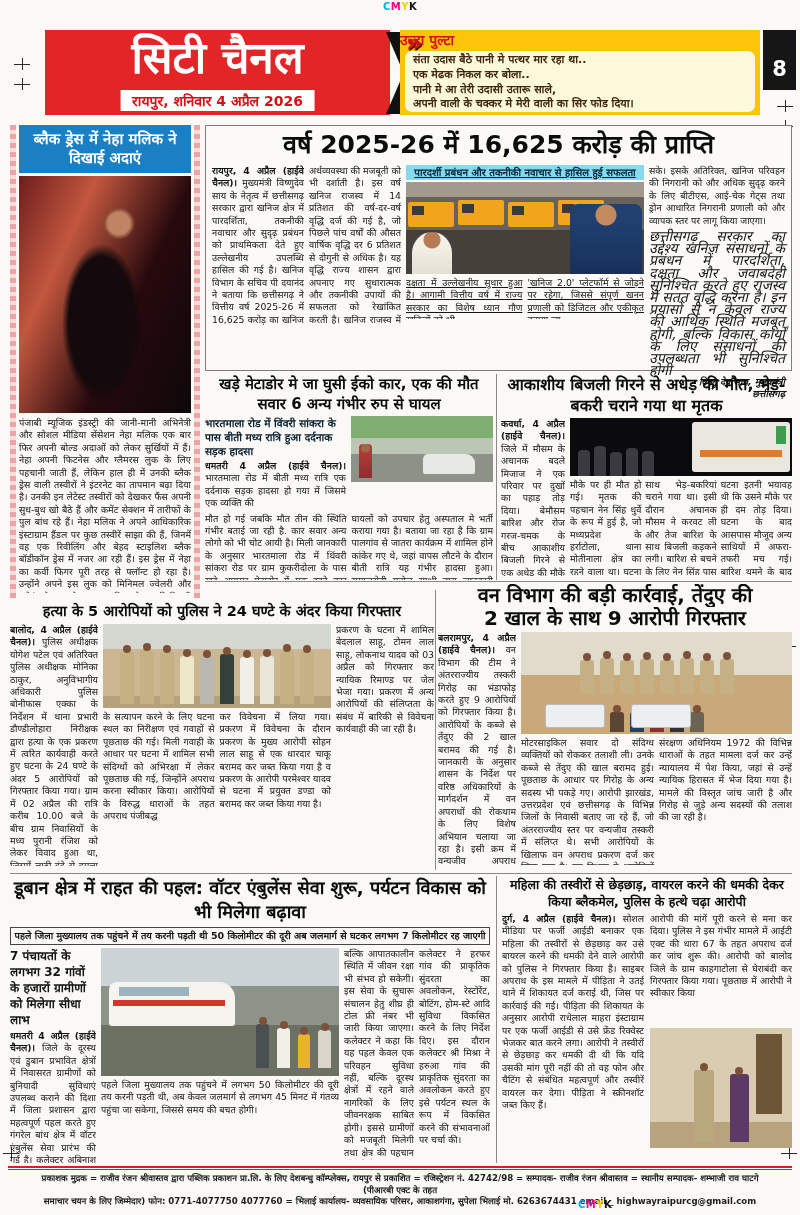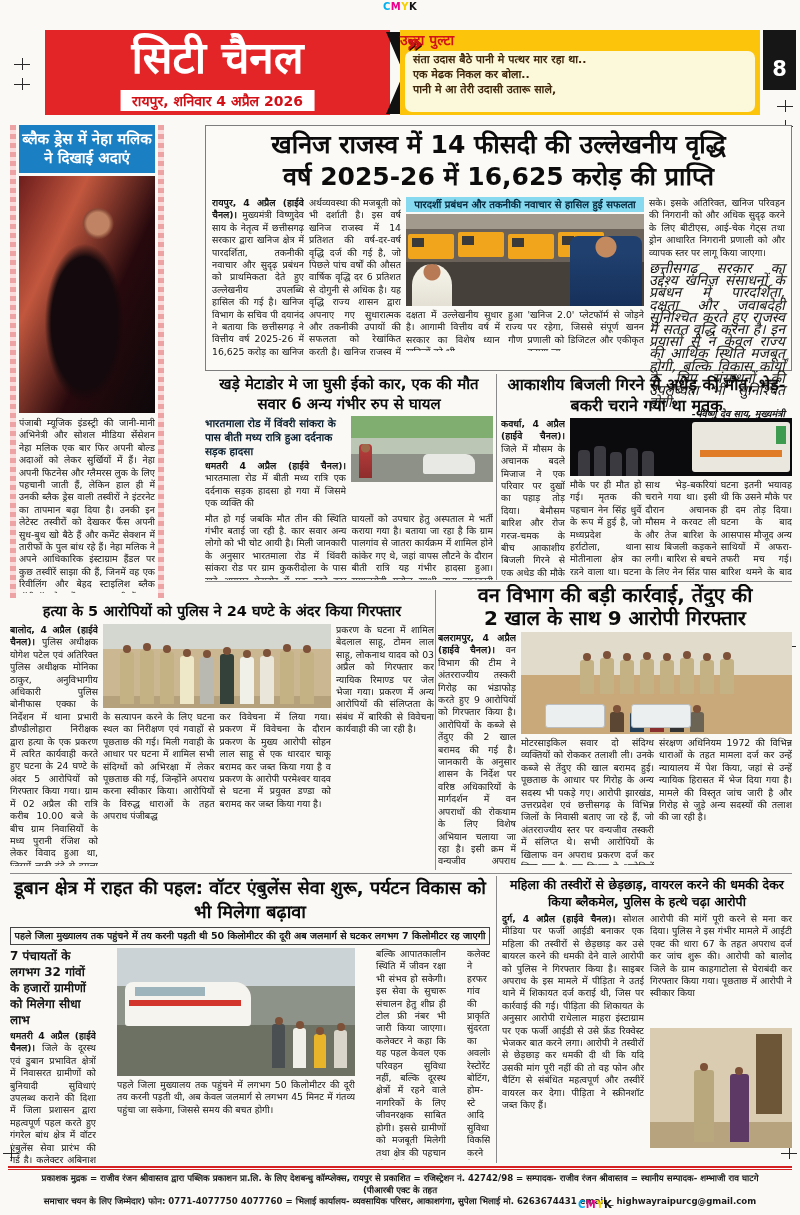--- a/index.html
+++ b/index.html
@@ -27,39 +27,39 @@
         border-radius:7px;padding:2px 8px;font-size:11px;font-weight:bold;color:#40280c;
         line-height:14.8px;overflow:hidden;}
   .pagenum{left:763px;top:30px;width:33px;height:60px;background:#161616;color:#fff;
         font-size:21px;font-weight:bold;text-align:center;line-height:78px;}
   
   .bt{font-size:9.3px;line-height:12.4px;text-align:justify;overflow:hidden;}
   .bt b{font-weight:bold;}
   .hl{font-weight:800;text-align:center;color:#0c0c0c;overflow:hidden;}
   .divider{position:absolute;background:#8a8a8a;}
   
-  .rail{left:10px;top:125px;width:154px;height:473px;overflow:hidden;}
+  .rail{left:10px;top:125px;width:190px;height:473px;overflow:hidden;}
   .rail .bar{position:absolute;top:0;bottom:0;width:6px;
         background:repeating-linear-gradient(180deg,#eda3a3 0 5px,#fbdcdc 5px 9px);}
   .rail .in{position:absolute;left:9px;right:9px;top:0;bottom:0;}
   .neha-h{background:#1b7fc4;color:#fff;font-weight:800;font-size:15px;line-height:19px;
         text-align:center;padding:5px 2px;}
   .ph{position:relative;overflow:hidden;}
   .ph-neha{height:237px;margin-top:3px;
         background:radial-gradient(circle 26px at 58% 20%,#c08363 0 11px,#8a4a38 55%,rgba(0,0,0,0) 62%),
         radial-gradient(ellipse 55px 110px at 48% 62%,#14090c 0 60%,rgba(0,0,0,0) 72%),
         linear-gradient(115deg,#6d1d1d,#c2573e 28%,#27090d 62%,#0d080a);}
   
   .mineral{left:205px;top:125px;width:587px;height:246px;border:1px solid #7d7d7d;
         background:#fbfaf6;box-sizing:border-box;padding:3px 6px;}
   .mineral .l1{font-size:25px;line-height:32px;white-space:nowrap;}
   .mineral .l2{font-size:25px;line-height:32px;white-space:nowrap;}
   .mrow{display:flex;gap:5px;margin-top:4px;}
   .mc1{flex:0 0 92px;}.mc2{flex:0 0 92px;}
-  .mcenter{flex:0 0 238px;}
+  .mcenter{flex:0 0 238px;text-decoration:underline;}
   .mc4{flex:1;}
   .mineral-sub{background:#86d9ef;color:#05283d;font-weight:bold;font-size:10px;line-height:15px;
         text-align:center;white-space:nowrap;overflow:hidden;}
   .ph-mining{height:92px;margin-top:2px;background:linear-gradient(#a39a8e 0 16%,#6a6158 16% 52%,#46403a 52%);}
   .truck{position:absolute;background:#f0a51c;border-radius:2px;width:46px;height:25px;}
   .truck::before{content:"";position:absolute;left:4px;top:4px;width:12px;height:9px;background:#3a3a3a;}
   .cmfig{position:absolute;right:2px;bottom:0;width:72px;height:70px;border-radius:8px 8px 0 0;
         background:radial-gradient(circle 12px at 50% 11px,#c28a5e 0 10px,rgba(0,0,0,0) 11px),
         linear-gradient(#20406f 24%,#16305a);}
   .whitefig{position:absolute;left:6px;bottom:0;width:40px;height:42px;border-radius:50% 50% 0 0;
@@ -116,21 +116,21 @@
   .fo-right{flex:1;}
   .ph-forest{height:102px;background:linear-gradient(#e0dbca 0 42%,#c9a97a 42%);}
   .sheet{position:absolute;bottom:6px;width:58px;height:22px;background:#eceff0;border:1px solid #b9bdbf;border-radius:3px;}
   .fo-cols{display:flex;gap:5px;margin-top:3px;}
   .fo-cols div{flex:1;}
   
   .water{left:10px;top:876px;width:480px;height:287px;overflow:hidden;}
   .water .hl{font-size:18px;line-height:24px;}
   .wa-box{border:1px solid #444;font-weight:800;font-size:9.5px;line-height:16px;text-align:center;
         margin:3px 0;white-space:nowrap;overflow:hidden;}
-  .wa-row{display:flex;gap:21px;}
+  .wa-row{display:flex;gap:5px;}
   .wa-c1{flex:0 0 86px;}
   .wa-center{flex:0 0 238px;}
   .wa-c3{flex:0 0 70px;}
   .wa-c4{flex:1;}
   .wa-side{font-weight:800;font-size:12px;line-height:16px;text-align:left;}
   .ph-boat{height:128px;background:linear-gradient(#ccd3d6 0 30%,#8e938a 30% 60%,#6d7163 60%);}
   .boat{position:absolute;left:8px;top:34px;width:126px;height:44px;background:#f5f4ef;border-radius:8px 16px 3px 3px;}
   .boat::before{content:"";position:absolute;left:4px;top:18px;right:10px;height:6px;background:#d2352c;}
   .boat::after{content:"";position:absolute;left:10px;top:5px;width:70px;height:9px;background:#9db4bd;}
   .shorefigs{position:absolute;right:8px;bottom:8px;display:flex;gap:8px;align-items:flex-end;}
@@ -171,36 +171,36 @@
   </div>
   <div class="abs chev"></div>
 
   <div class="abs ulta">
     <span class="ulta-chev">»</span>
     <div class="ulta-title">उल्टा पुल्टा</div>
     <div class="ulta-body">
       <div>संता उदास बैठे पानी मे पत्थर मार रहा था..</div>
       <div>एक मेढक निकल कर बोला..</div>
       <div>पानी मे आ तेरी उदासी उतारू साले,</div>
+      <div>अपनी वाली के चक्कर मे मेरी वाली का सिर फोड दिया।</div>
     </div>
   </div>
   <div class="abs pagenum">8</div>
 
   <div class="abs rail">
     <div class="bar" style="left:0;"></div>
     <div class="bar" style="right:0;"></div>
     <div class="in">
       <div class="neha-h">ब्लैक ड्रेस में नेहा मलिक ने दिखाई अदाएं</div>
       <div class="ph ph-neha"></div>
       <div class="bt" style="margin-top:4px;height:176px;">पंजाबी म्यूजिक इंडस्ट्री की जानी-मानी अभिनेत्री और सोशल मीडिया सेंसेशन नेहा मलिक एक बार फिर अपनी बोल्ड अदाओं को लेकर सुर्खियों में हैं। नेहा अपनी फिटनेस और ग्लैमरस लुक के लिए पहचानी जाती हैं, लेकिन हाल ही में उनकी ब्लैक ड्रेस वाली तस्वीरों ने इंटरनेट का तापमान बढ़ा दिया है। उनकी इन लेटेस्ट तस्वीरों को देखकर फैंस अपनी सुध-बुध खो बैठे हैं और कमेंट सेक्शन में तारीफों के पुल बांध रहे हैं। नेहा मलिक ने अपने आधिकारिक इंस्टाग्राम हैंडल पर कुछ तस्वीरें साझा की हैं, जिनमें वह एक रिवीलिंग और बेहद स्टाइलिश ब्लैक बॉडीकॉन ड्रेस में नजर आ रही हैं। इस ड्रेस में नेहा का कर्वी फिगर पूरी तरह से फ्लॉन्ट हो रहा है। उन्होंने अपने इस लुक को मिनिमल ज्वेलरी और ग्लोइंग मेकअप के साथ पूरा किया है। उनकी बिखरी जुल्फें और कैमरे की तरफ देखने का उनका बेबाक अंदाज फैंस को घायल करने के लिए काफी है। नेहा अपनी फिटनेस को लेकर काफी सजग रहती हैं और इन तस्वीरों में उनकी मेहनत साफ झलक रही है।</div>
     </div>
   </div>
 
   <div class="abs mineral">
-    <div class="hl l1">खनिज राजस्व में 14 फीसदी की उल्लेखनीय वृद्धि</div>
     <div class="hl l2">वर्ष 2025-26 में 16,625 करोड़ की प्राप्ति</div>
     <div class="mrow">
       <div class="bt mc1" style="height:160px;">
         <b>रायपुर, 4 अप्रैल (हाईवे चैनल)। </b><span>मुख्यमंत्री विष्णुदेव साय के नेतृत्व में छत्तीसगढ़ सरकार द्वारा खनिज क्षेत्र में पारदर्शिता, तकनीकी नवाचार और सुदृढ़ प्रबंधन को प्राथमिकता देते हुए उल्लेखनीय उपलब्धि हासिल की गई है। खनिज विभाग के सचिव पी दयानंद ने बताया कि छत्तीसगढ़ ने वित्तीय वर्ष 2025-26 में 16,625 करोड़ का खनिज राजस्व अर्जित कर लक्ष्य का 98 प्रतिशत प्राप्त किया है, जो सुशासन, प्रभावी नीति क्रियान्वयन और मजबूत निगरानी व्यवस्था का प्रत्यक्ष परिणाम है। यह उपलब्धि न केवल प्रभावी प्रशासनिक रणनीति का परिणाम है, बल्कि राज्य की खनिज आधारित</span>
       </div>
       <div class="bt mc2" style="height:160px;">अर्थव्यवस्था की मजबूती को भी दर्शाती है। इस वर्ष खनिज राजस्व में 14 प्रतिशत की वर्ष-दर-वर्ष वृद्धि दर्ज की गई है, जो पिछले पांच वर्षों की औसत वार्षिक वृद्धि दर 6 प्रतिशत से दोगुनी से अधिक है। यह वृद्धि राज्य शासन द्वारा अपनाए गए सुधारात्मक और तकनीकी उपायों की सफलता को रेखांकित करती है। खनिज राजस्व में इस वृद्धि के प्रमुख कारकों में एनएमडीसी तथा अन्य सार्वजनिक उपक्रमों के लिए प्रिमियम दरों का प्रभावी अनुकूलन शामिल है। इसके साथ ही, 'खनिज 2.0' जैसे आईटी-आधारित प्लेटफॉर्म के माध्यम से पारदर्शिता, निगरानी और संचालन</div>
       <div class="mcenter">
         <div class="mineral-sub">पारदर्शी प्रबंधन और तकनीकी नवाचार से हासिल हुई सफलता</div>
         <div class="ph ph-mining">
           <div class="truck" style="left:2px;top:20px;"></div>

